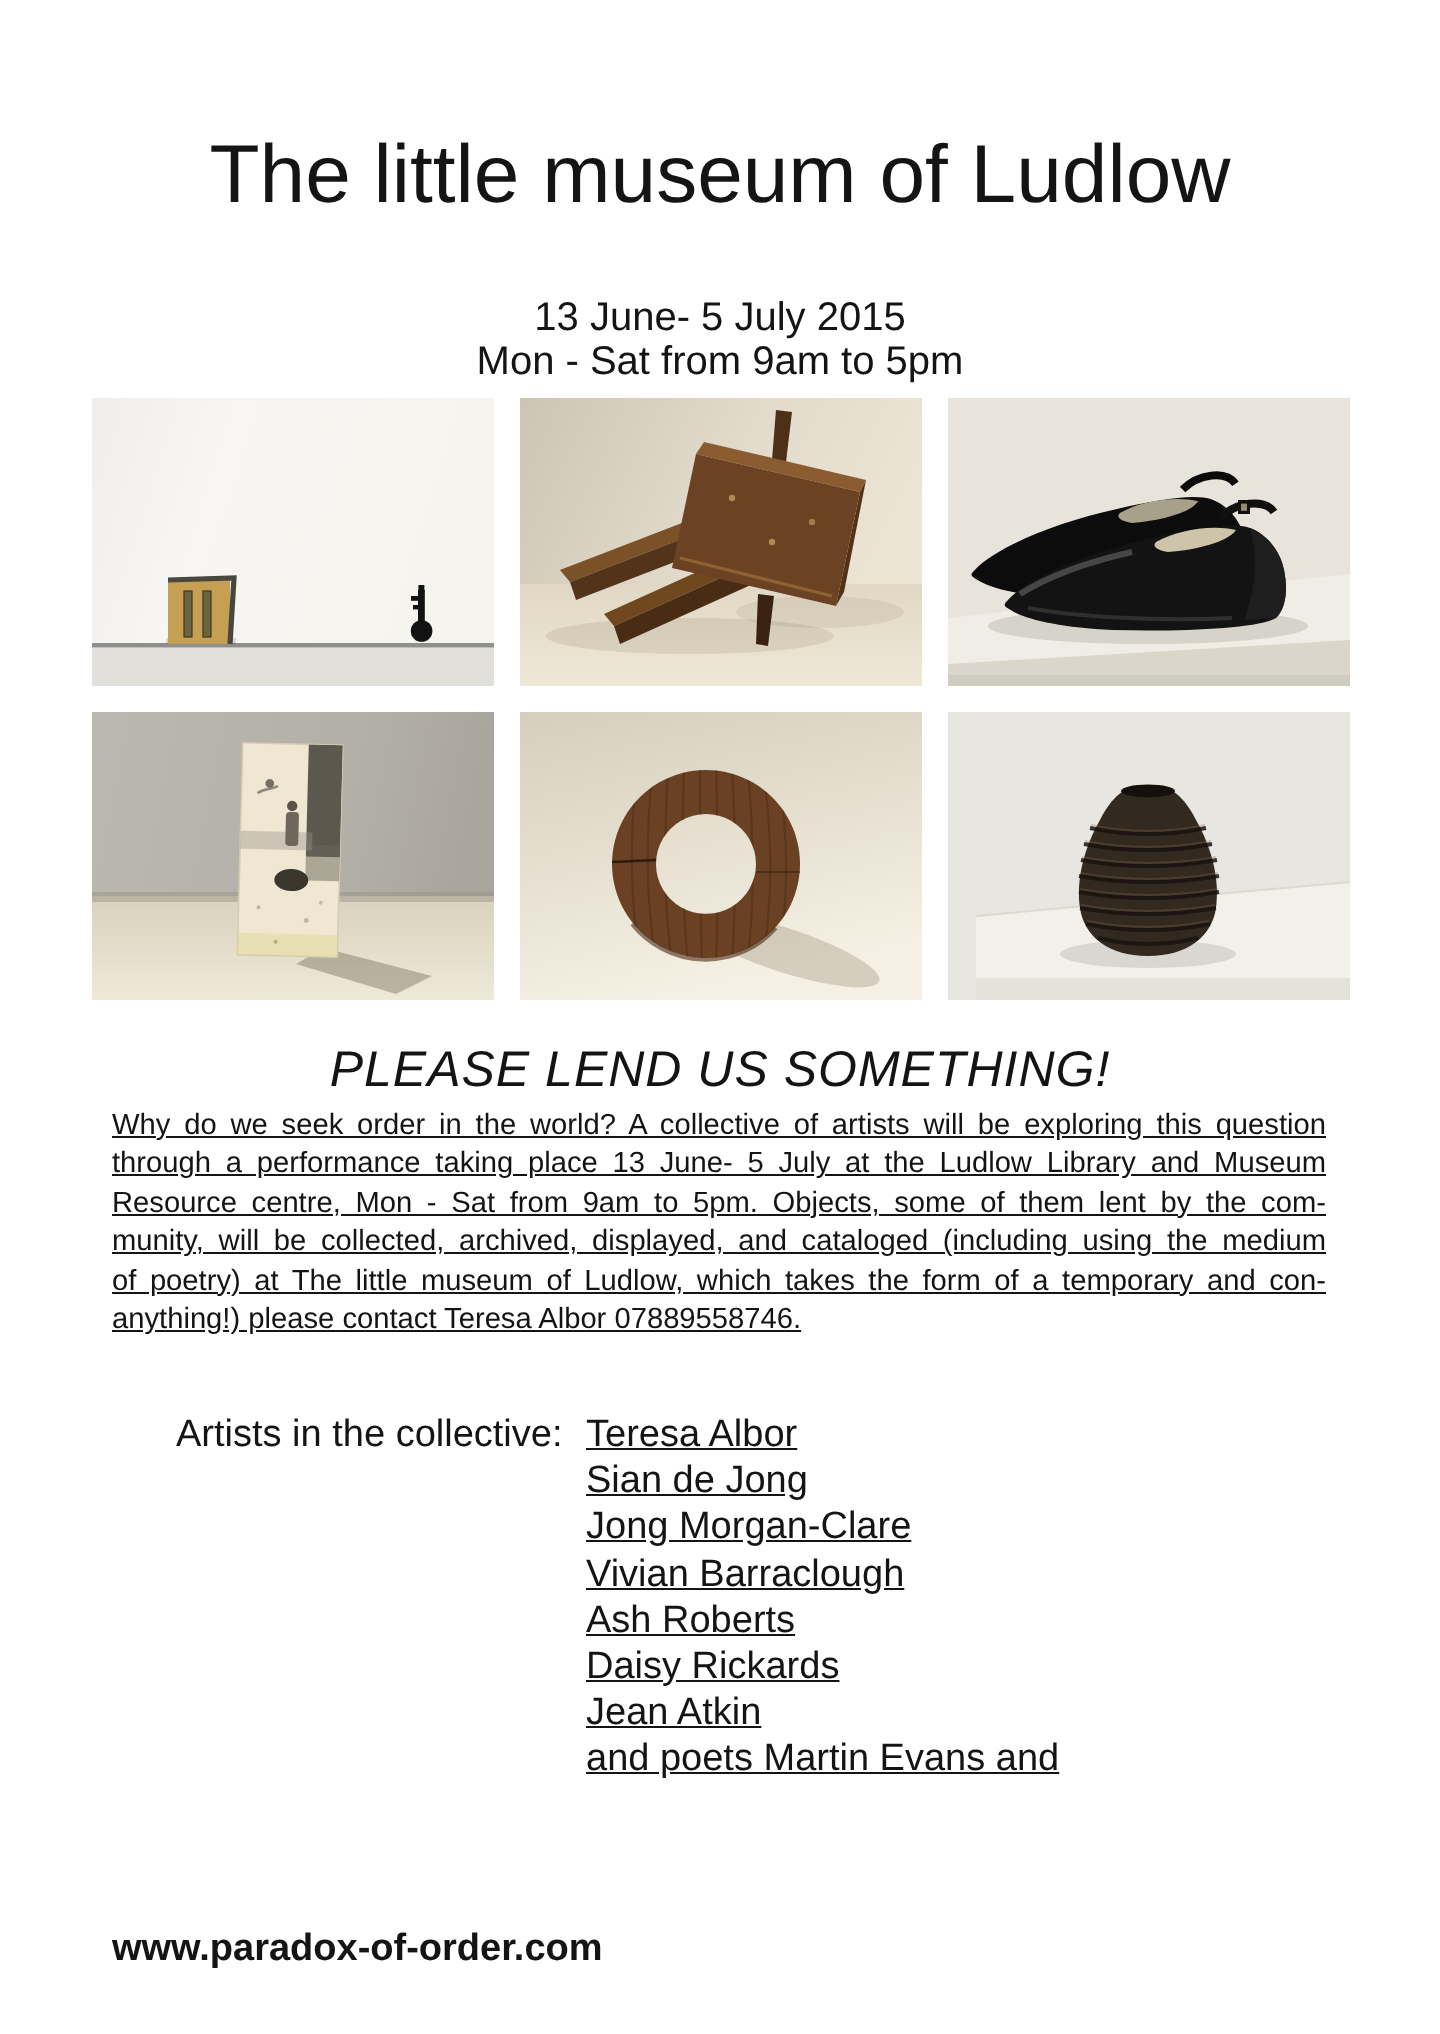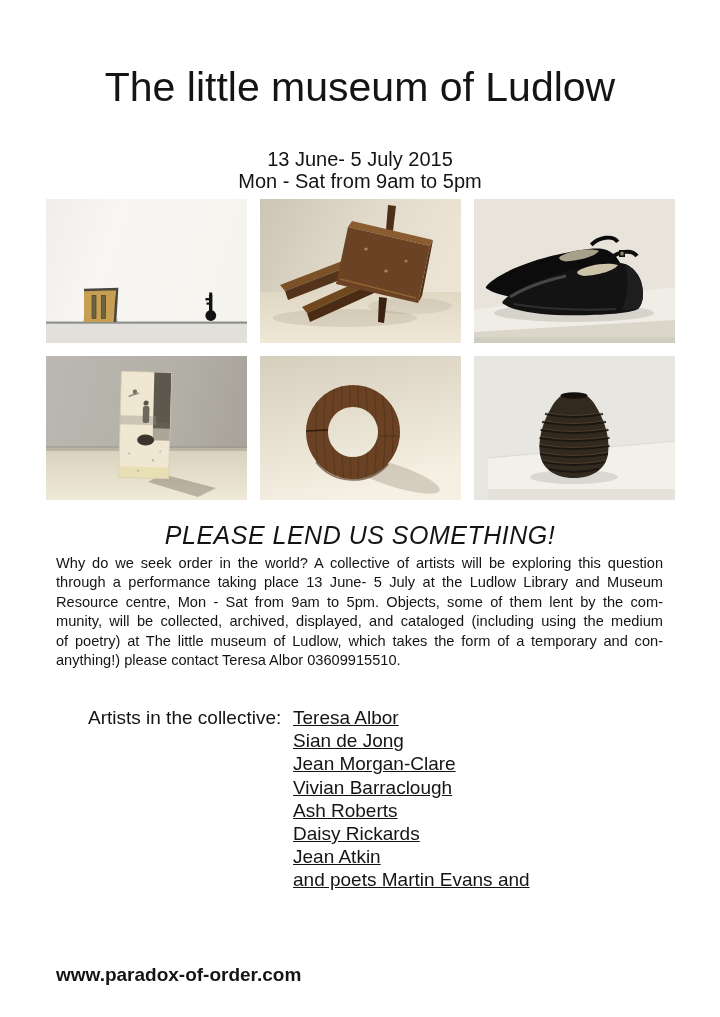--- a/index.html
+++ b/index.html
@@ -33,21 +33,21 @@
   .photo svg{display:block;width:201px;height:144px;}
   .tagline{
     position:absolute;top:501px;left:0;width:720px;
     text-align:center;
     font-size:25px;font-style:italic;font-weight:400;
     letter-spacing:0.5px;
     margin-top:20px;
   }
   .body-text{
     position:absolute;top:554px;left:56px;width:607px;
-    font-size:14.6px;line-height:19.4px;
+    font-size:14.6px;line-height:19.4px;text-decoration:underline;
   }
   .para-line{
     text-align:justify;
     text-align-last:justify;
   }
   .para-line.last{
     text-align:left;
     text-align-last:left;
   }
   .artists{
@@ -283,29 +283,29 @@
   </div>
 
   <div class="tagline">PLEASE LEND US SOMETHING!</div>
 
   <div class="body-text">
     <div class="para-line">Why do we seek order in the world?  A collective of artists will be exploring this question</div>
     <div class="para-line">through a performance taking place 13 June- 5 July at the Ludlow Library and Museum</div>
     <div class="para-line">Resource centre, Mon - Sat from 9am to 5pm.  Objects, some of them lent by the com-</div>
     <div class="para-line">munity, will be collected, archived, displayed, and cataloged (including using the medium</div>
     <div class="para-line">of poetry) at The little museum of Ludlow, which takes the form of a temporary and con-</div>
-    <div class="para-line last">anything!) please contact Teresa Albor 03609915510.</div>
+    <div class="para-line last">anything!) please contact Teresa Albor 07889558746.</div>
   </div>
 
   <div class="artists">
     <div class="artists-label">Artists in the collective:</div>
     <div class="artists-list">
       <div>Teresa Albor</div>
       <div>Sian de Jong</div>
-      <div>Jean Morgan-Clare</div>
+      <div>Jong Morgan-Clare</div>
       <div>Vivian Barraclough</div>
       <div>Ash Roberts</div>
       <div>Daisy Rickards</div>
       <div>Jean Atkin</div>
       <div>and poets Martin Evans and</div>
     </div>
   </div>
 
   <div class="website">www.paradox-of-order.com</div>
 

